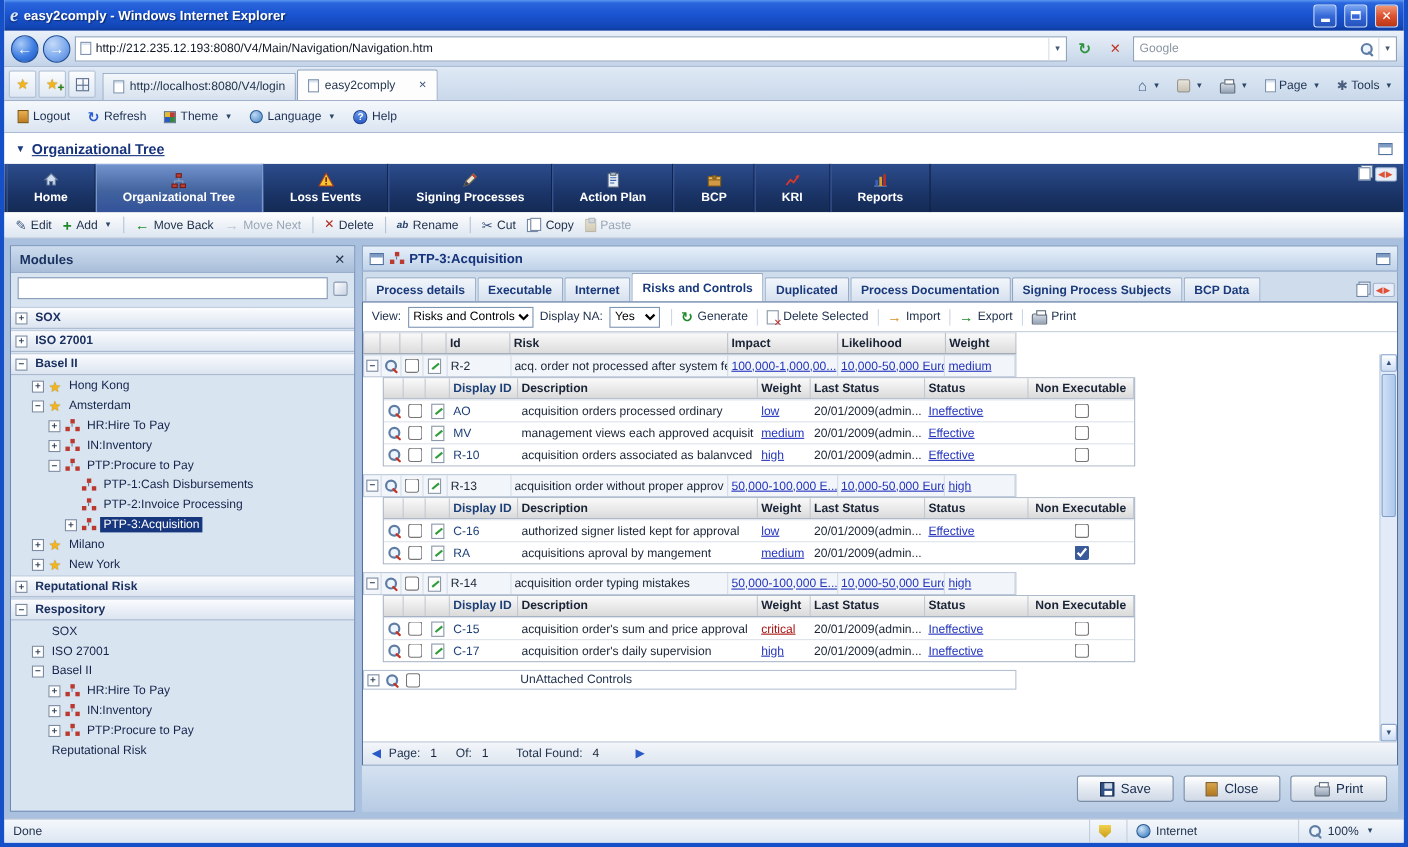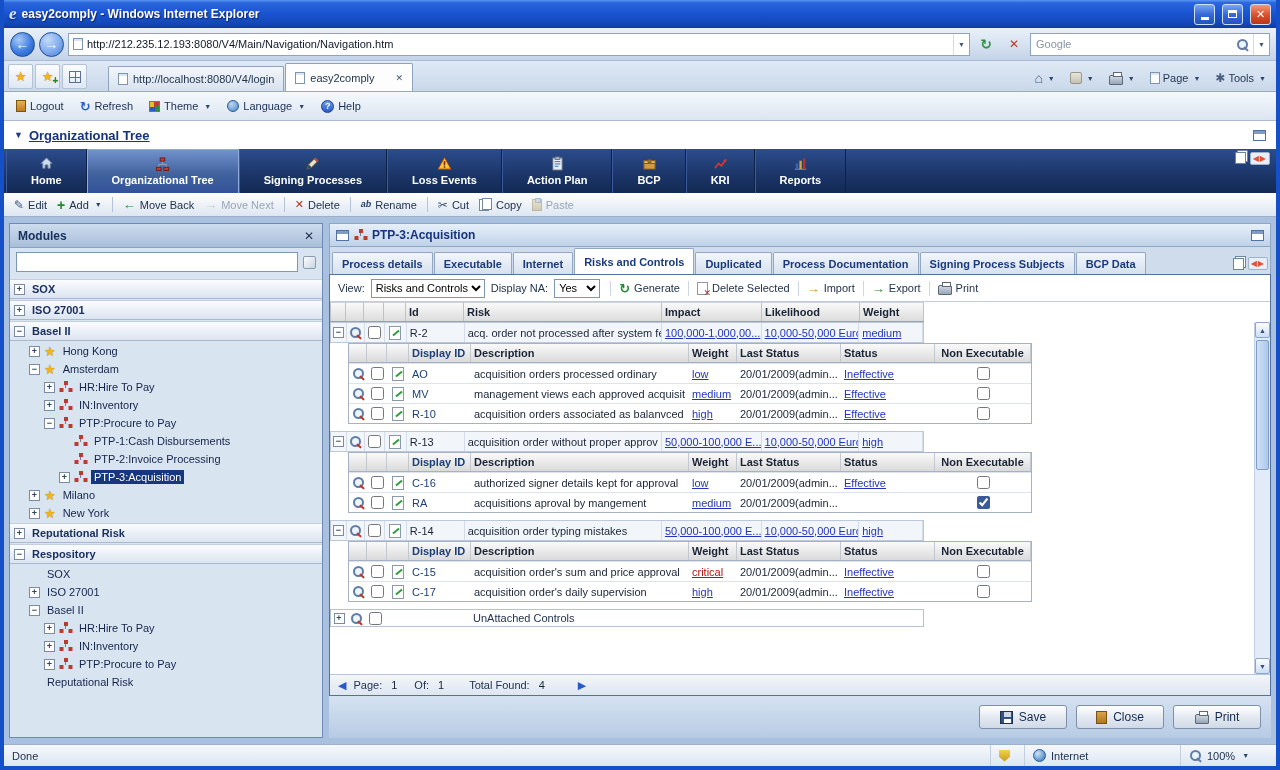--- a/index.html
+++ b/index.html
@@ -43,21 +43,21 @@
 
 
 .tabbar{height:31px;flex:none;display:flex;align-items:flex-end;gap:2px;padding:0 4px;background:linear-gradient(#dfe9f5,#c9d8ea);border-bottom:1px solid #98a9c4}
 .tbbtn{width:25px;height:25px;margin-bottom:2px;display:flex;align-items:center;justify-content:center;border:1px solid #b4c2d6;border-radius:2px;background:linear-gradient(#fbfcfe,#dee8f3);flex:none}
 .ic-star{color:#f4b41c;font-size:13px;text-shadow:0 0 1px #946e08}
 .staradd{position:relative}
 .staradd::after{content:"+";position:absolute;right:-5px;bottom:-3px;color:#1f8a2a;font-weight:bold;font-size:10px}
 .ic-quicktabs{width:12px;height:12px;border:1px solid #5c7090;background:linear-gradient(#fff,#e4ecf6);position:relative}
 .ic-quicktabs::before{content:"";position:absolute;left:5px;top:0;bottom:0;width:1px;background:#5c7090}
 .ic-quicktabs::after{content:"";position:absolute;top:5px;left:0;right:0;height:1px;background:#5c7090}
-.btabs{display:flex;align-items:flex-end;gap:1px;margin-left:19px}
+.btabs{display:flex;align-items:flex-end;gap:1px;margin-left:4px}
 .btab{height:25px;display:flex;align-items:center;gap:5px;padding:0 9px;border:1px solid #8ea2bc;border-bottom:none;border-radius:2px 2px 0 0;background:linear-gradient(#f3f7fb,#d7e1ee);color:#24364e;white-space:nowrap}
 .btab.active{height:28px;background:#fdfdfe}
 .tabclose{margin-left:16px;font-size:9px;color:#44597a}
 .tbr{margin-left:auto;display:flex;align-items:center;gap:3px;margin-bottom:3px}
 .tbrbtn{display:flex;align-items:center;gap:3px;padding:3px 6px;border-radius:2px;color:#1f3352}
 .ichome{font-size:14px;color:#3c5a80}
 .ic-feeds{width:12px;height:12px;border-radius:2px;background:linear-gradient(#e8e4dc,#c8c2b4);border:1px solid #9a968a}
 .ic-pagec{width:10px;height:12px;background:#fff;border:1px solid #7e93ad;box-shadow:inset 0 2px 0 #dce6f2}
 .ic-gear{color:#4a5f7e;font-size:12px}
 .ic-print{width:14px;height:10px;background:linear-gradient(#d4dbe4,#97a4b6);border:1px solid #5a6878;border-radius:2px 2px 1px 1px;position:relative;margin-top:3px}
@@ -363,38 +363,38 @@
             <svg viewBox="0 0 16 16" width="15" height="15">
               <path d="M8 4V8M4 12V8H12V12" stroke="#8fa2bc" fill="none"></path>
               <rect x="5.5" y="1" width="5" height="3.4" fill="#c23c34" stroke="#6e1c16"></rect>
               <rect x="1.5" y="11" width="5" height="3.4" fill="#c23c34" stroke="#6e1c16"></rect>
               <rect x="9.5" y="11" width="5" height="3.4" fill="#c23c34" stroke="#6e1c16"></rect>
             </svg>
           </span>
           <span class="navlabel">Organizational Tree</span>
         </div>
         <div class="navtab">
+          <span class="ic ic-loss-events">
+            <svg viewBox="0 0 16 16" width="15" height="15">
+              <path d="M8 1.5L15 14H1Z" fill="#f2c62c" stroke="#b23a1e"></path>
+              <rect x="7.2" y="5.5" width="1.6" height="4.5" fill="#7a2410"></rect>
+              <rect x="7.2" y="11" width="1.6" height="1.6" fill="#7a2410"></rect>
+            </svg>
+          </span>
+          <span class="navlabel">Loss Events</span>
+        </div>
+        <div class="navtab">
           <span class="ic ic-signing-processes">
             <svg viewBox="0 0 16 16" width="15" height="15">
               <path d="M2 14L4 9L11 2L14 5L7 12Z" fill="#e8e2d2" stroke="#7c6a4a"></path>
               <path d="M11 2L14 5L12.5 6.5L9.5 3.5Z" fill="#c23c34"></path>
               <path d="M2 14L4 9L7 12Z" fill="#3c434e"></path>
             </svg>
           </span>
           <span class="navlabel">Signing Processes</span>
-        </div>
-        <div class="navtab">
-          <span class="ic ic-loss-events">
-            <svg viewBox="0 0 16 16" width="15" height="15">
-              <path d="M8 1.5L15 14H1Z" fill="#f2c62c" stroke="#b23a1e"></path>
-              <rect x="7.2" y="5.5" width="1.6" height="4.5" fill="#7a2410"></rect>
-              <rect x="7.2" y="11" width="1.6" height="1.6" fill="#7a2410"></rect>
-            </svg>
-          </span>
-          <span class="navlabel">Loss Events</span>
         </div>
         <div class="navtab">
           <span class="ic ic-action-plan">
             <svg viewBox="0 0 16 16" width="15" height="15">
               <rect x="3" y="2" width="10" height="13" fill="#e8eef6" stroke="#5c6a7e"></rect>
               <rect x="5.5" y="1" width="5" height="2.6" fill="#b8c2d0" stroke="#5c6a7e"></rect>
               <path d="M5 6H11M5 8.5H11M5 11H9" stroke="#3a62a8"></path>
             </svg>
           </span>
           <span class="navlabel">Action Plan</span>
@@ -831,21 +831,21 @@
                   <div class="cell s-mag">
                     <span class="ic ic-row-magnifier"></span>
                   </div>
                   <div class="cell s-chk">
                     <input type="checkbox" style="">
                   </div>
                   <div class="cell s-edit">
                     <span class="ic ic-row-edit"></span>
                   </div>
                   <div class="cell s-id">C-16</div>
-                  <div class="cell s-desc">authorized signer details kept for approval</div>
+                  <div class="cell s-desc">authorized signer listed kept for approval</div>
                   <div class="cell s-weight">
                     <span class="link">low</span>
                   </div>
                   <div class="cell s-last">20/01/2009(admin...</div>
                   <div class="cell s-status">
                     <span class="link">Effective</span>
                   </div>
                   <div class="cell s-ne">
                     <input type="checkbox" style="">
                   </div>

